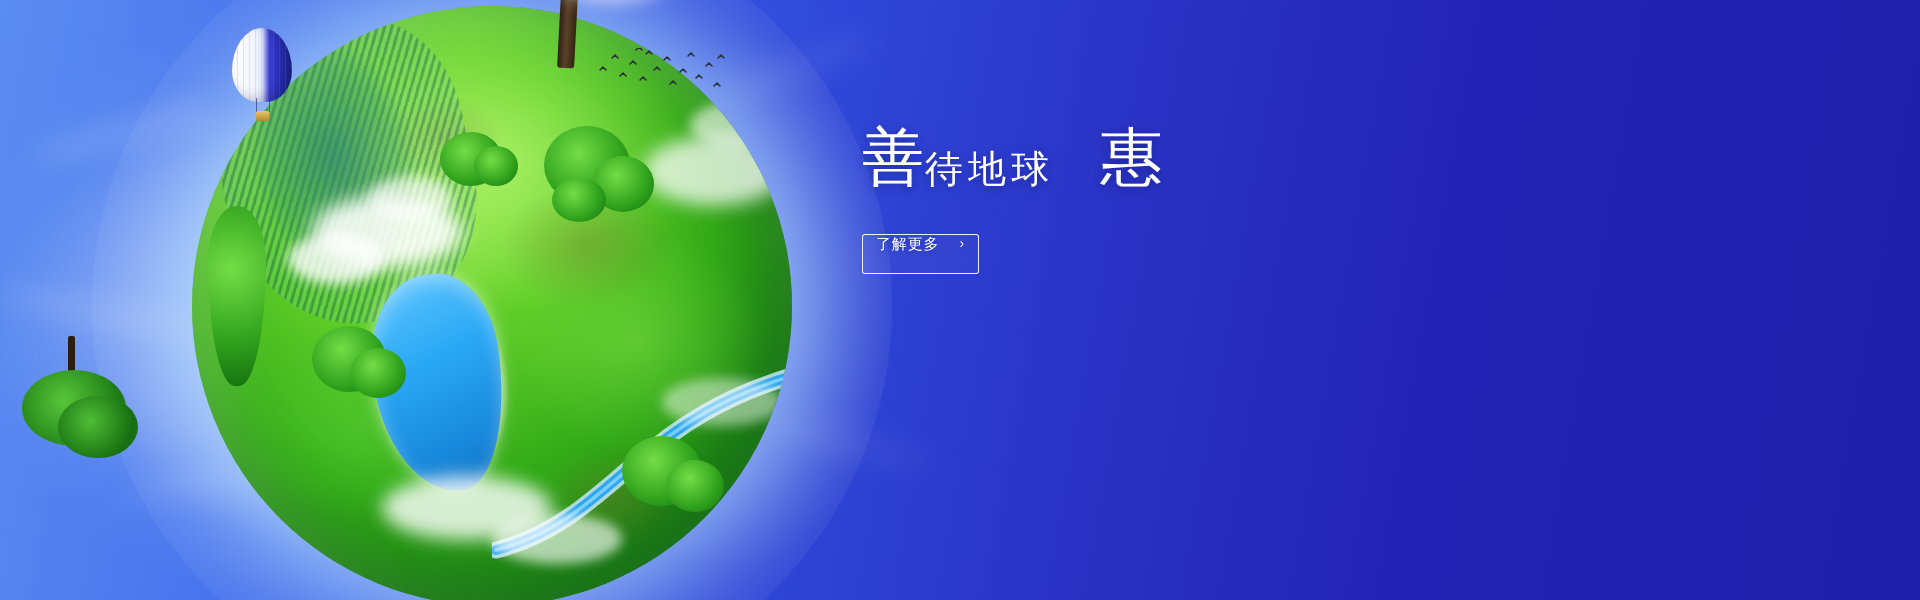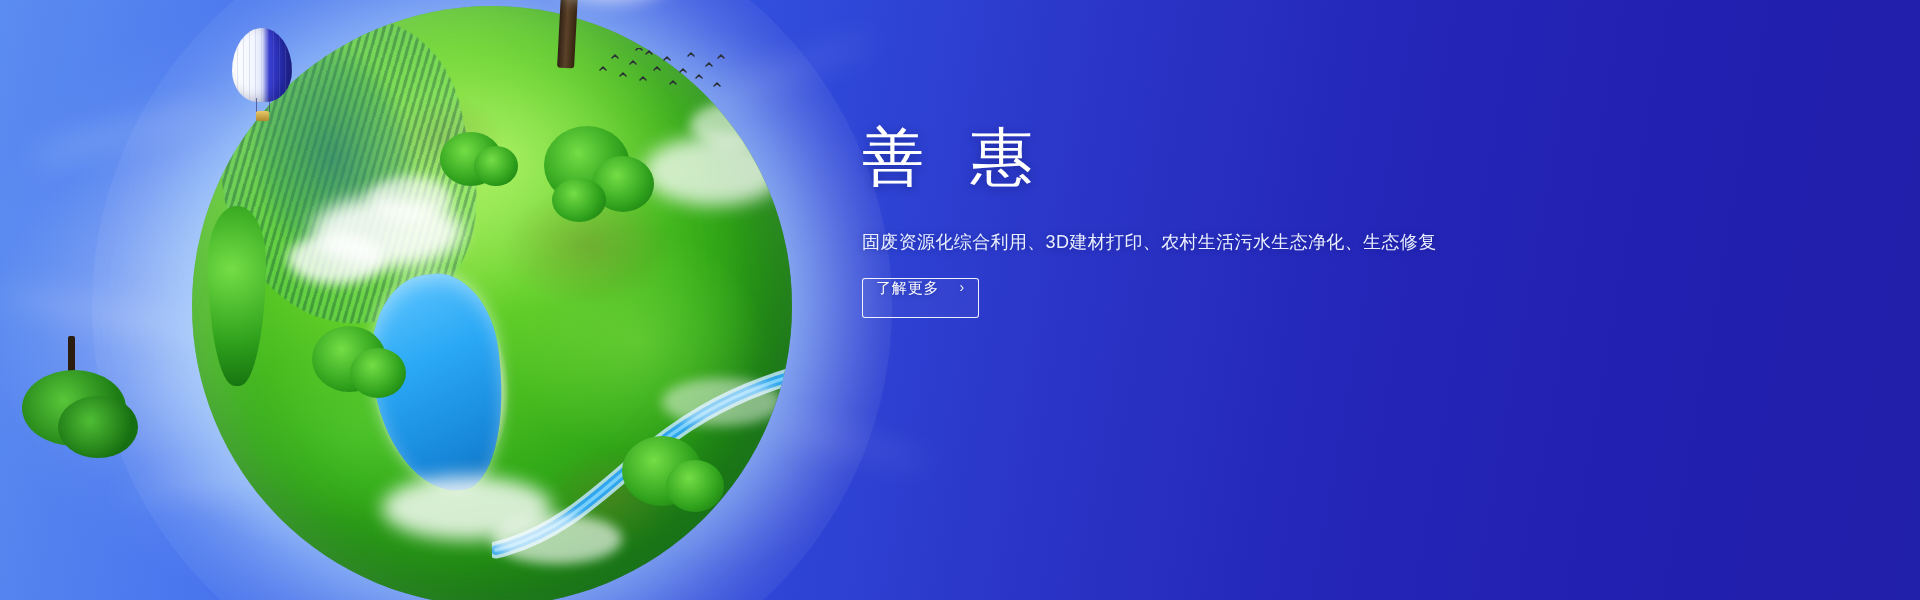--- a/index.html
+++ b/index.html
@@ -245,27 +245,27 @@
           <path d="M40 2 l3 -3 l3 3"></path>
       </g>
     </svg>
   </div>
 
   <div class="copy">
 
     <div class="headline">
       <div class="hl-row">
         <span class="hl-big">善</span>
+        <span class="hl-small">待地球</span>
         <span class="hl-gap"></span>
         <span class="hl-big">惠</span>
       </div>
     </div>
 
 
-    <div class="desc">固废资源化综合利用、3D建材打印、农村生活污水生态净化、生态修复</div>
 
     <div class="cta">
       <span>了解更多</span>
       <span class="chev">›</span>
     </div>
 
   </div>
 </div>
 
 </body></html>

